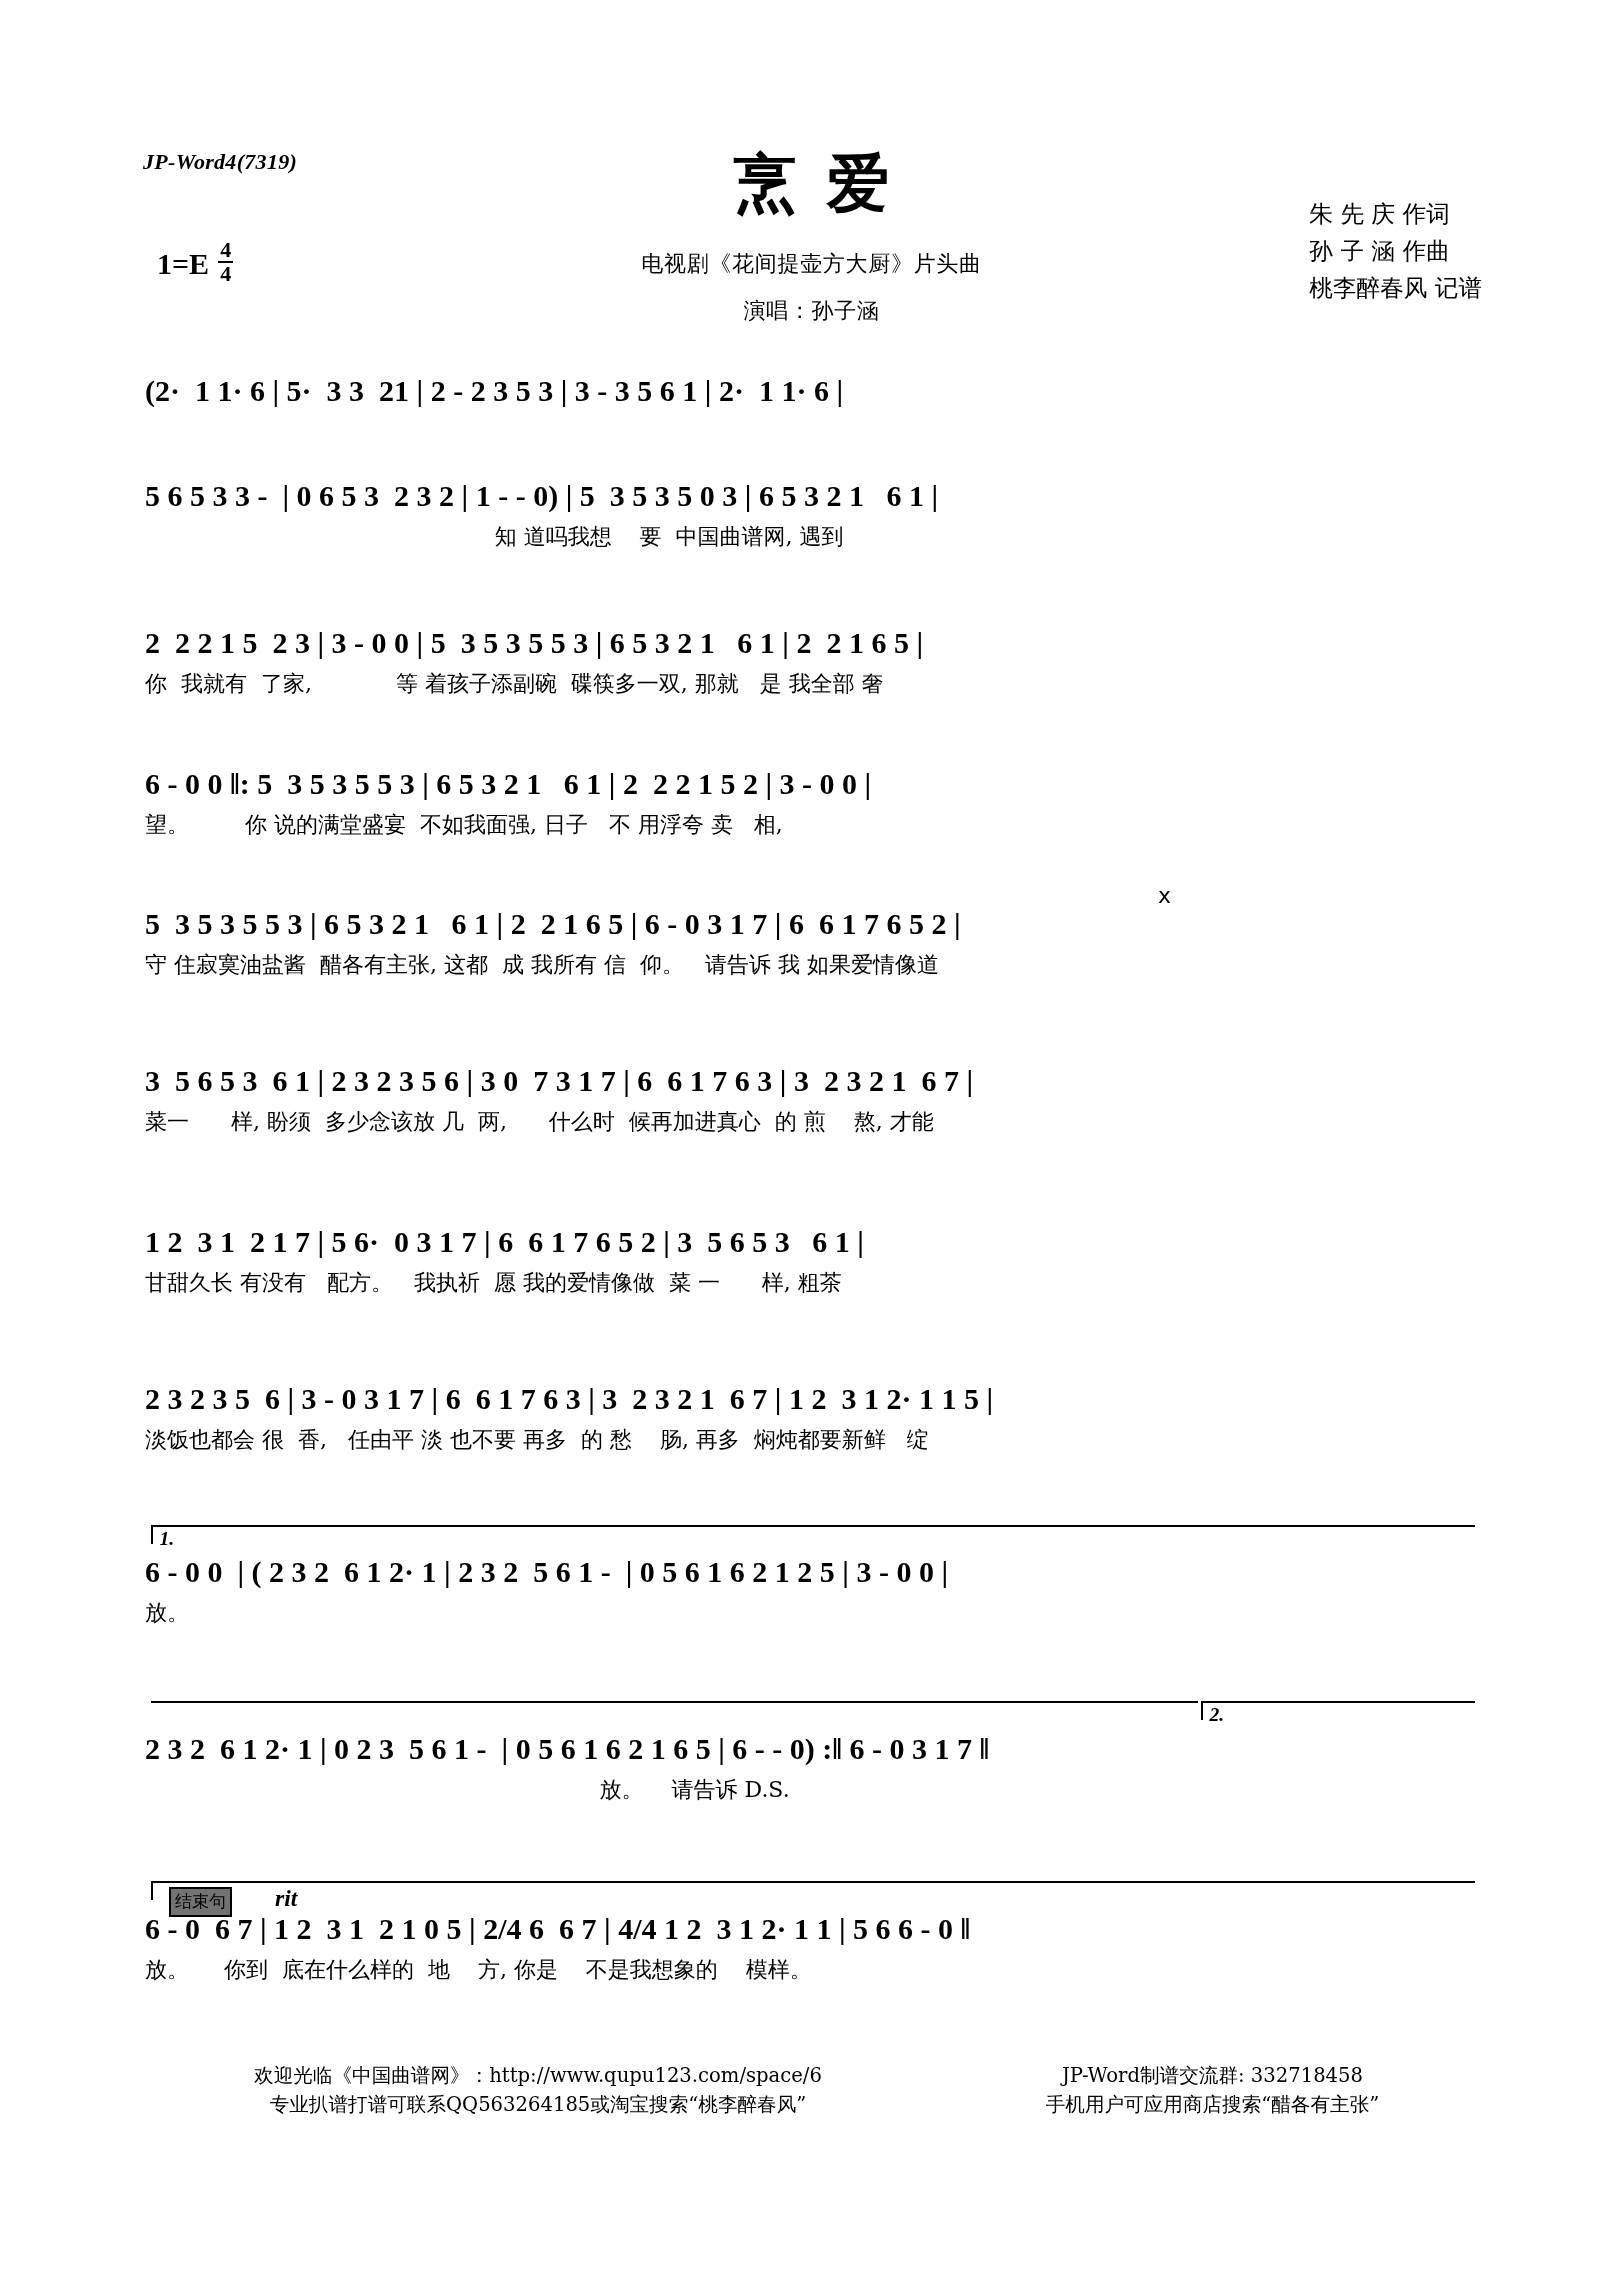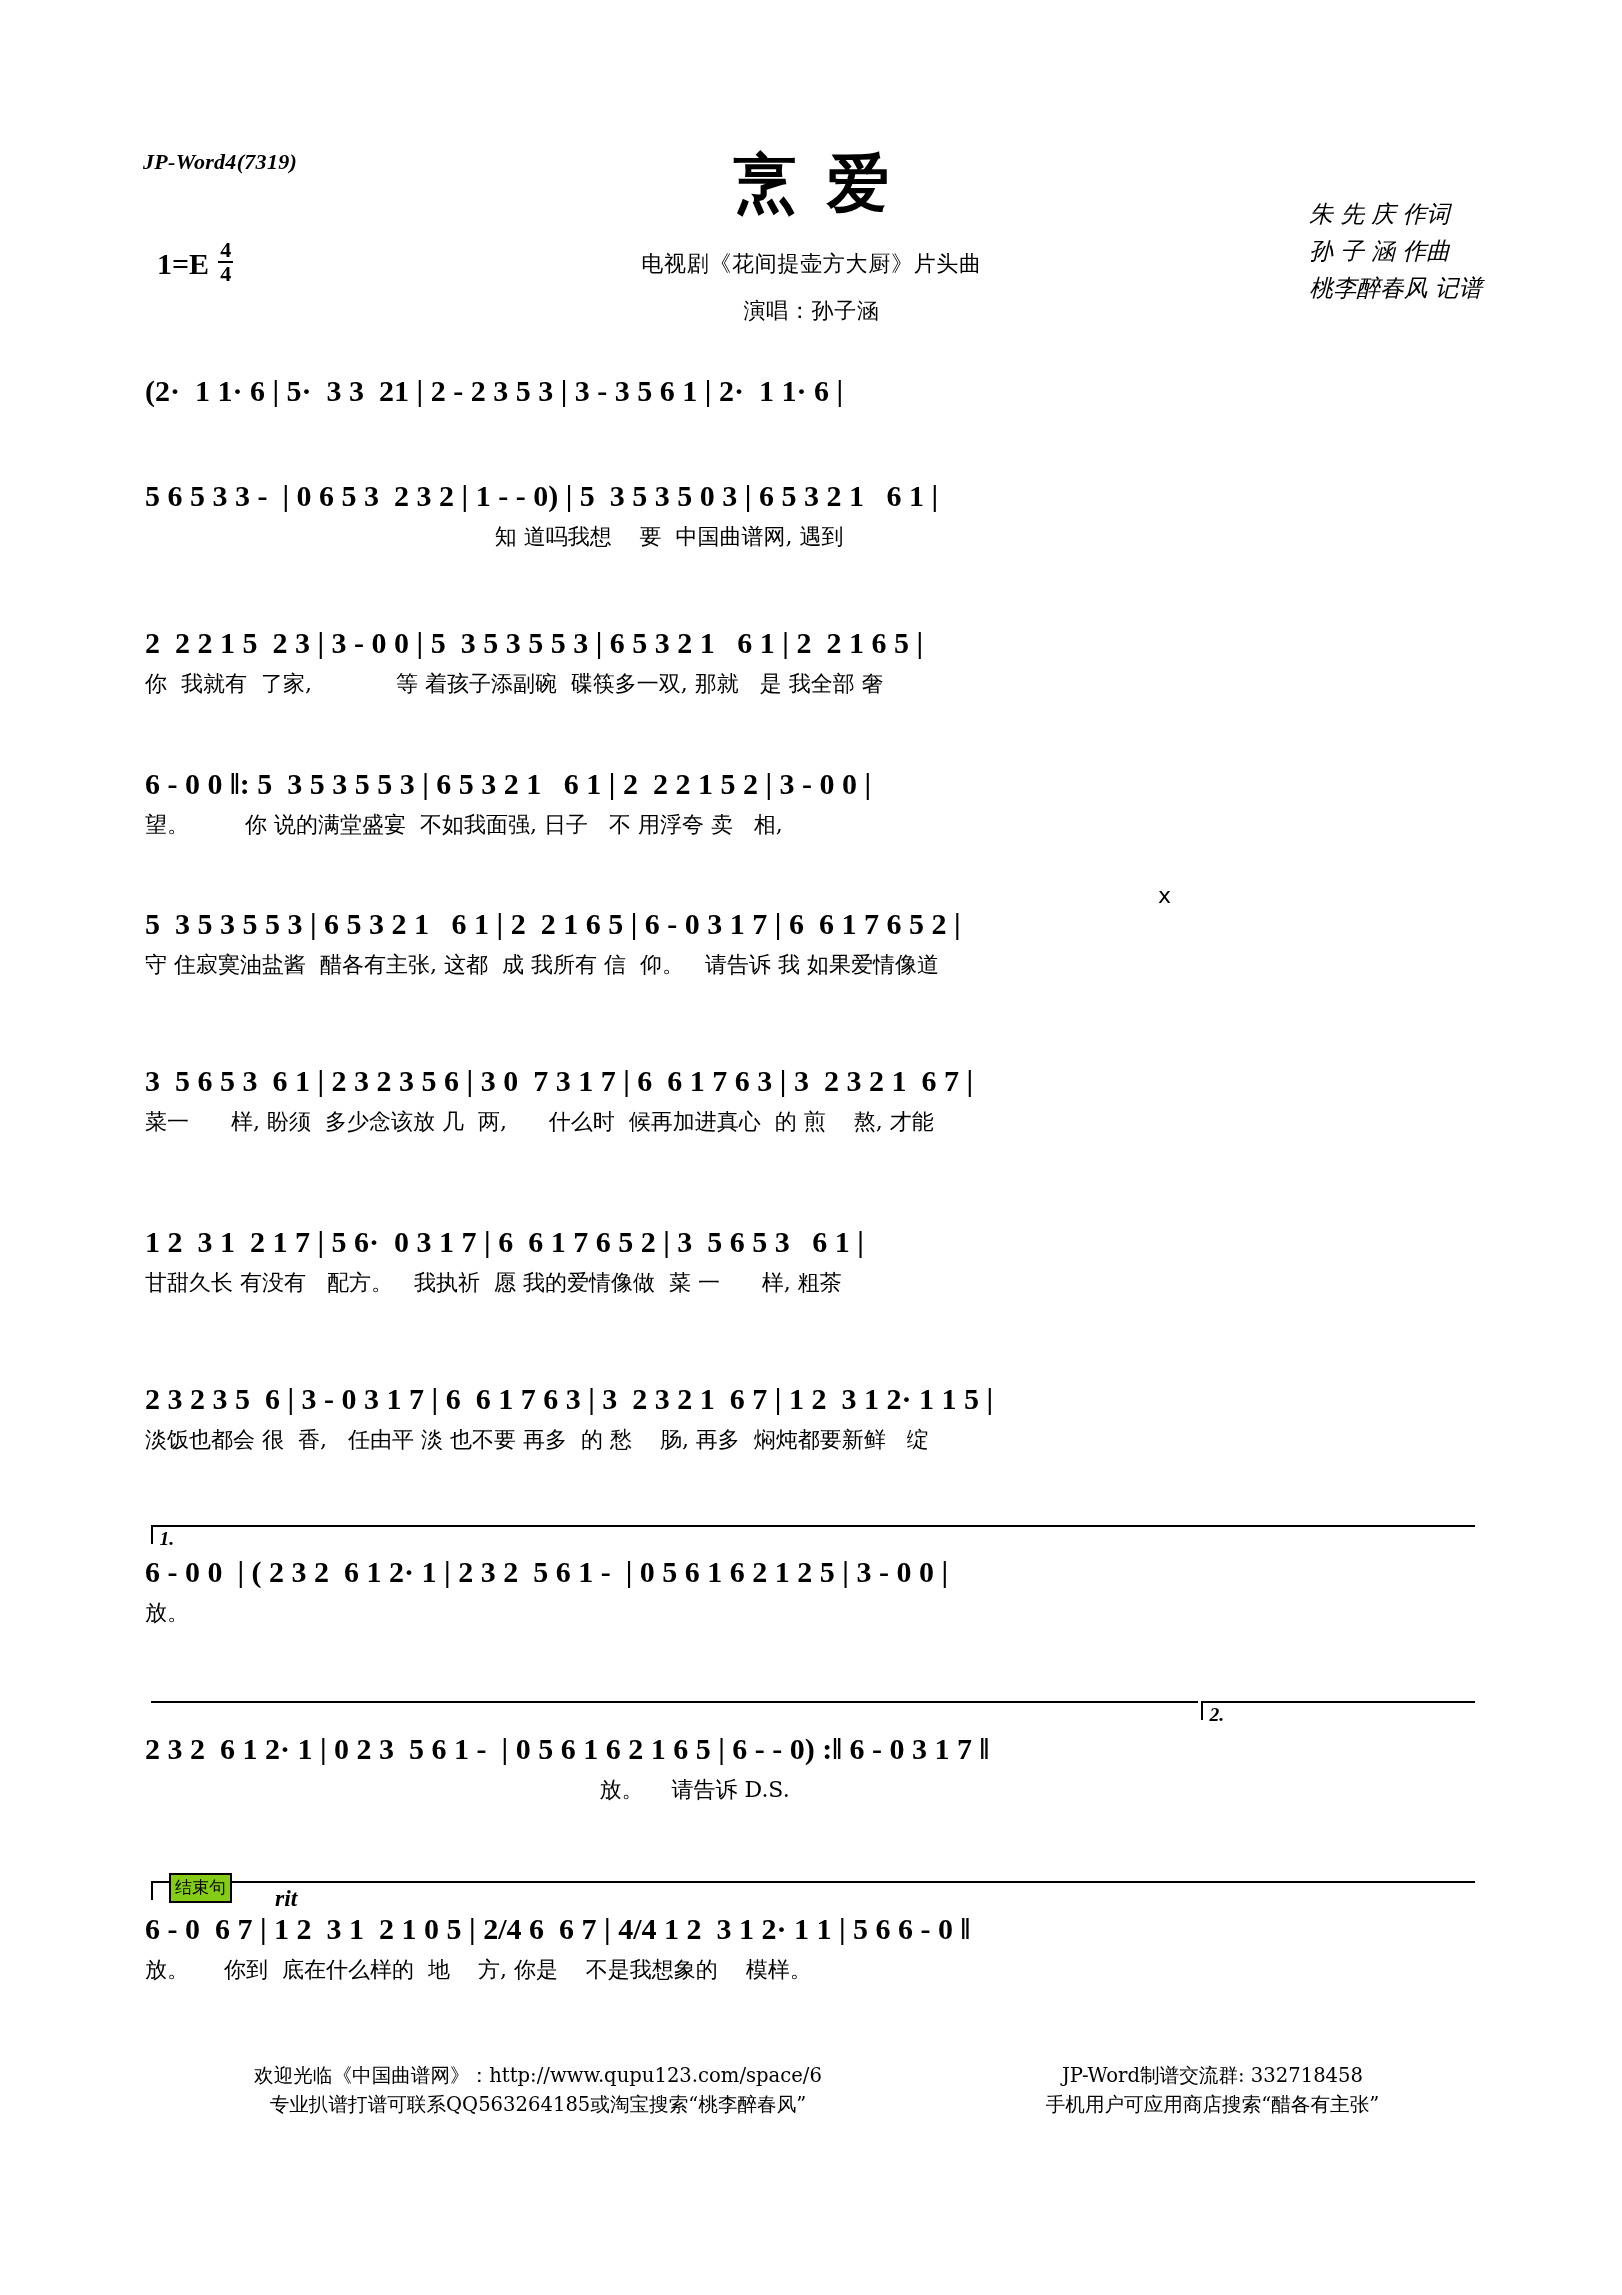--- a/index.html
+++ b/index.html
@@ -67,21 +67,21 @@
   }
   .credits {
     position: absolute;
     right: 141px;
     top: 196px;
     text-align: left;
     font-family: "DejaVu Serif", serif;
     font-size: 23.6px;
     line-height: 37px;
   }
-  .credits div { white-space: pre; font-style: italic; }
+  .credits div { white-space: pre; }
   .keysig {
     position: absolute;
     left: 157px;
     top: 243px;
     font-family: "Liberation Serif", serif;
     font-weight: bold;
     font-size: 30px;
     display: flex;
     align-items: center;
   }
@@ -148,21 +148,22 @@
     font-style: italic;
     font-weight: bold;
     font-size: 19.6px;
   }
   .endbox {
     position: absolute;
     border: 2px solid #000;
     font-family: "DejaVu Serif", serif;
     font-size: 17px;
     padding: 1.3px 3.9px;
-    background: #84cc16;
+    background: #737373;
+    margin-top: 14px;
   }
   .rit {
     position: absolute;
     font-family: "Liberation Serif", serif;
     font-style: italic;
     font-weight: bold;
     font-size: 23.6px;
   }
   .segno {
     position: absolute;

